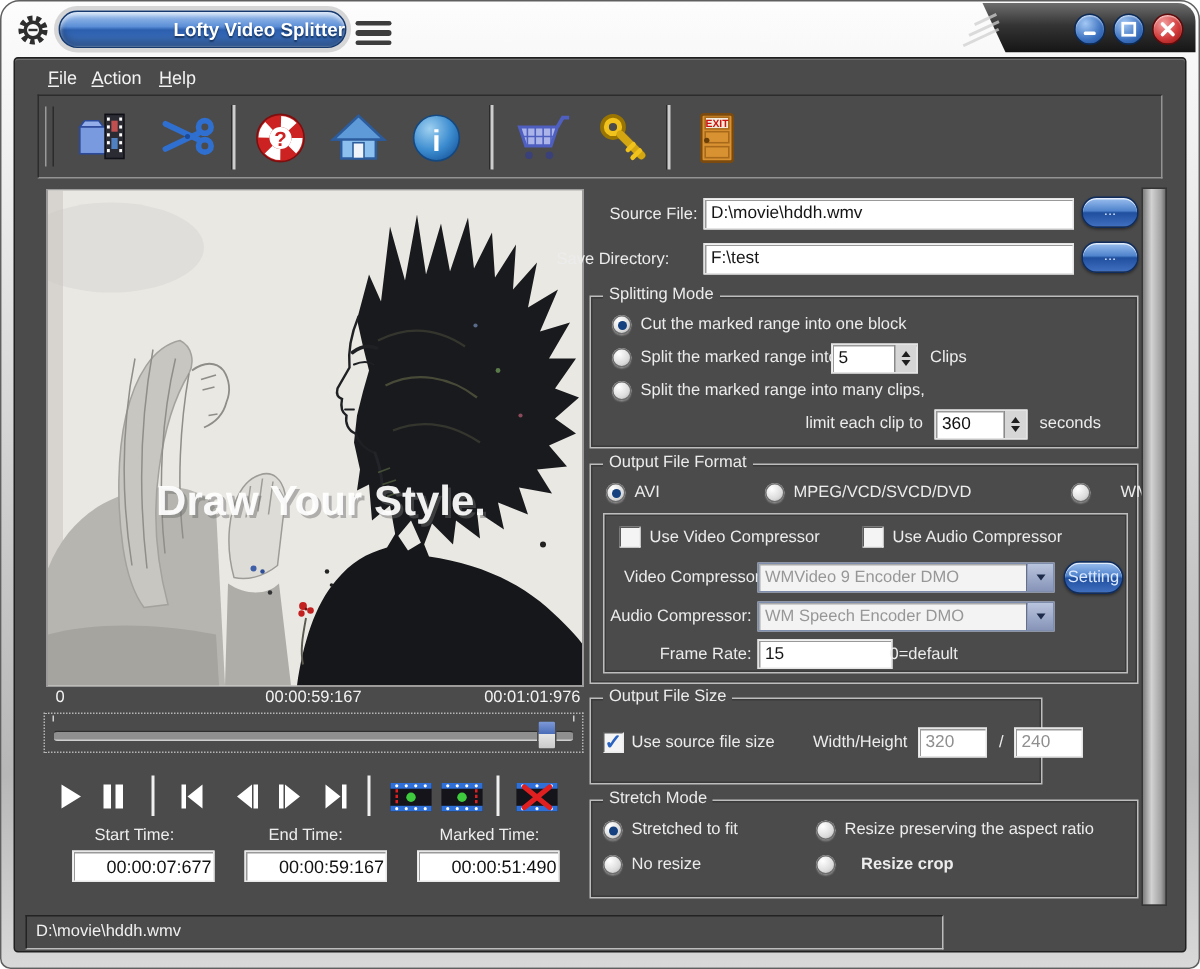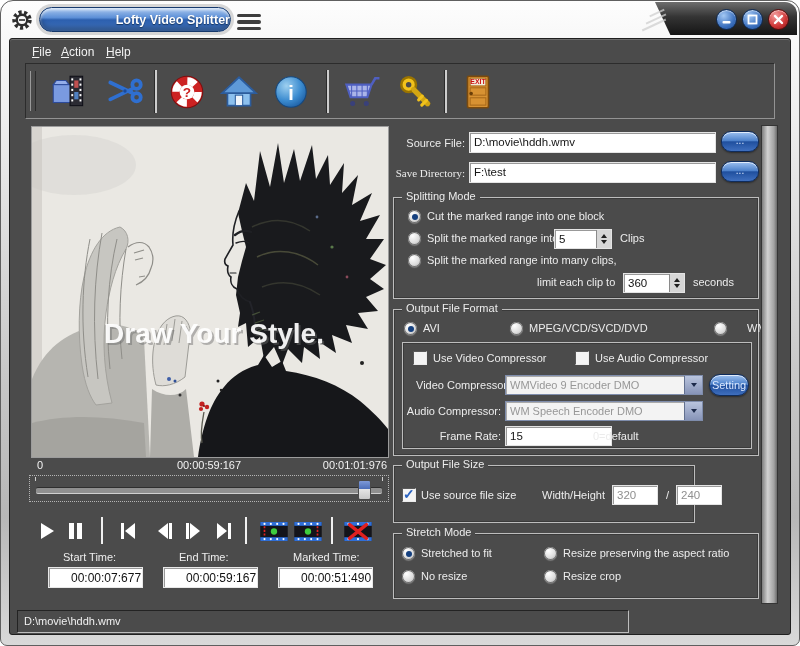--- a/index.html
+++ b/index.html
@@ -427,21 +427,21 @@
   <span class="time-col-label" style="left:178px;">End Time:</span>
   <span class="time-col-label" style="left:292px;">Marked Time:</span>
   <div class="time-field" style="left:47px;">00:00:07:677</div>
   <div class="time-field" style="left:162px;">00:00:59:167</div>
   <div class="time-field" style="left:277px;">00:00:51:490</div>
 
   <span class="rlabel" style="left:390px;top:136px;width:74px;">Source File:</span>
   <div class="field" style="left:468px;top:131px;width:247px;height:21px;">D:\movie\hddh.wmv</div>
   <div class="bbtn" style="left:720px;top:130px;width:38px;height:21px;font-size:10px;line-height:17px;">...</div>
 
-  <span class="rlabel" style="left:390px;top:166px;width:74px;font-family:Liberation Serif, serif;">Save Directory:</span>
+  <span class="rlabel" style="left:370px;top:166px;width:74px;">Save Directory:</span>
   <div class="field" style="left:468px;top:161px;width:247px;height:21px;">F:\test</div>
   <div class="bbtn" style="left:720px;top:160px;width:38px;height:21px;font-size:10px;line-height:17px;">...</div>
 
   <div class="group" style="left:392px;top:196px;width:366px;height:102px;">
     <span class="group-title">Splitting Mode</span>
     <span class="radio checked" style="left:14px;top:12px;"></span>
     <span class="olabel" style="left:33px;top:12px;">Cut the marked range into one block</span>
     <span class="radio" style="left:14px;top:34px;"></span>
     <span class="olabel" style="left:33px;top:34px;">Split the marked range into</span>
     <div class="spin" style="left:160px;top:31px;width:58px;">
@@ -491,21 +491,21 @@
 
       <span class="rlabel" style="left:2px;top:62px;width:96px;">Audio Compressor:</span>
       <div class="combo" style="left:102px;top:58px;width:198px;">
         <span class="ctext">WM Speech Encoder DMO</span>
         <span class="cbtn">
               <span class="arr-dn"></span>
             </span>
       </div>
 
       <span class="rlabel" style="left:30px;top:87px;width:68px;">Frame Rate:</span>
-      <div class="field" style="left:102px;top:83px;width:107px;height:20px;">15</div>
+      <div class="field" style="left:102px;top:83px;width:90px;height:20px;">15</div>
       <span class="olabel" style="left:190px;top:87px;">0=default</span>
     </div>
   </div>
 
   <div class="group" style="left:392px;top:464px;width:302px;height:58px;">
     <span class="group-title">Output File Size</span>
     <span class="checkbox checked" style="left:8px;top:22px;"></span>
     <span class="olabel" style="left:27px;top:23px;">Use source file size</span>
     <span class="olabel" style="left:148px;top:23px;">Width/Height</span>
     <div class="field dis" style="left:218px;top:19px;width:46px;height:20px;">320</div>
@@ -515,21 +515,21 @@
 
   <div class="group" style="left:392px;top:532px;width:366px;height:66px;">
     <span class="group-title">Stretch Mode</span>
     <span class="radio checked" style="left:8px;top:13px;"></span>
     <span class="olabel" style="left:27px;top:13px;">Stretched to fit</span>
     <span class="radio" style="left:150px;top:13px;"></span>
     <span class="olabel" style="left:169px;top:13px;">Resize preserving the aspect ratio</span>
     <span class="radio" style="left:8px;top:36px;"></span>
     <span class="olabel" style="left:27px;top:36px;">No resize</span>
     <span class="radio" style="left:150px;top:36px;"></span>
-    <span class="olabel" style="left:169px;top:36px;">Resize crop</span>
+    <span class="olabel" style="left:180px;top:36px;font-weight:bold;">Resize crop</span>
   </div>
 
   <div class="abs right-strip"></div>
 
   <div class="status-panel" style="left:16px;width:612px;">D:\movie\hddh.wmv</div>
 
  </div>
 </div>
 
 </body></html>

